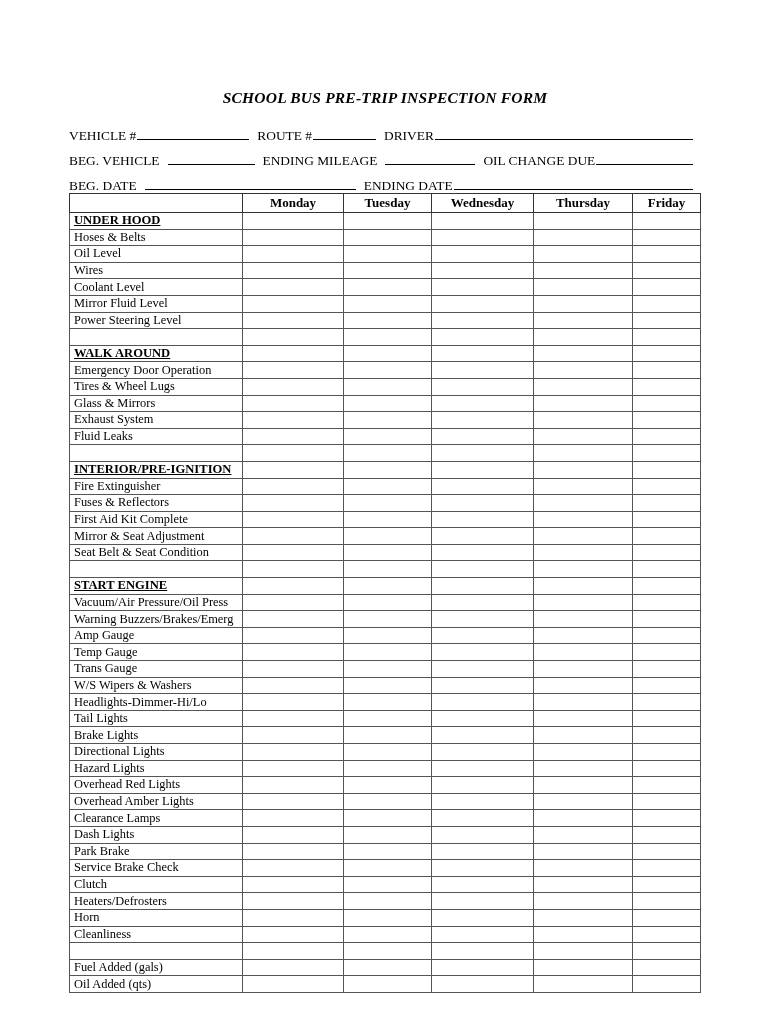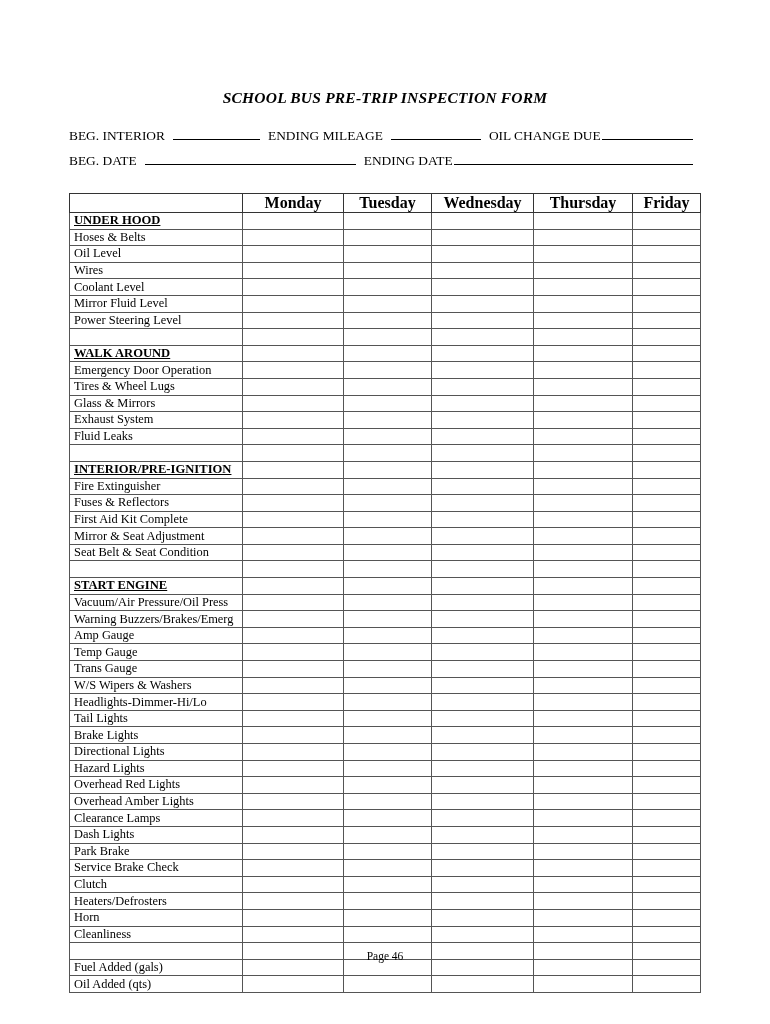--- a/index.html
+++ b/index.html
@@ -83,21 +83,21 @@
   .inspect-table td {
     border: 1px solid #555555;
     padding: 0;
     height: 15.6px;
     vertical-align: middle;
   }
   .inspect-table thead th {
     border: 1px solid #333333;
     text-align: center;
     font-weight: bold;
-    font-size: 16px;
+    font-size: 13px;
     height: 18px;
   }
   .inspect-table th.corner { border-left: 1px solid #333333; }
 
   td.label-cell {
     padding-left: 4px;
     text-align: left;
     white-space: nowrap;
     overflow: hidden;
   }
@@ -124,23 +124,33 @@
 </style>
 </head>
 <body>
 
 <div class="page">
 
   <div class="doc-title">SCHOOL BUS PRE-TRIP INSPECTION FORM</div>
 
   <div class="form-header">
 
-
     <div class="form-line">
-      <span class="fl-label">BEG. INTERIOR</span>
+      <span class="fl-label">VEHICLE #</span>
+      <span class="fl-rule" style="width:112px;"></span>
+      <span class="gap"></span>
+      <span class="fl-label">ROUTE #</span>
+      <span class="fl-rule" style="width:63px;"></span>
+      <span class="gap"></span>
+      <span class="fl-label">DRIVER</span>
+      <span class="fl-rule grow"></span>
+    </div>
+
+    <div class="form-line">
+      <span class="fl-label">BEG. VEHICLE</span>
       <span class="gap"></span>
       <span class="fl-rule" style="width:87px;"></span>
       <span class="gap"></span>
       <span class="fl-label">ENDING MILEAGE</span>
       <span class="gap"></span>
       <span class="fl-rule" style="width:90px;"></span>
       <span class="gap"></span>
       <span class="fl-label">OIL CHANGE DUE</span>
       <span class="fl-rule grow"></span>
     </div>
@@ -549,16 +559,15 @@
           <td class="mark-cell"></td>
           <td class="mark-cell"></td>
           <td class="mark-cell"></td>
           <td class="mark-cell"></td>
           <td class="mark-cell"></td>
         </tr>
       </tbody>
   </table>
 
   <div class="footer">
-    <div>Page 46</div>
   </div>
 
 </div>
 
 </body></html>

